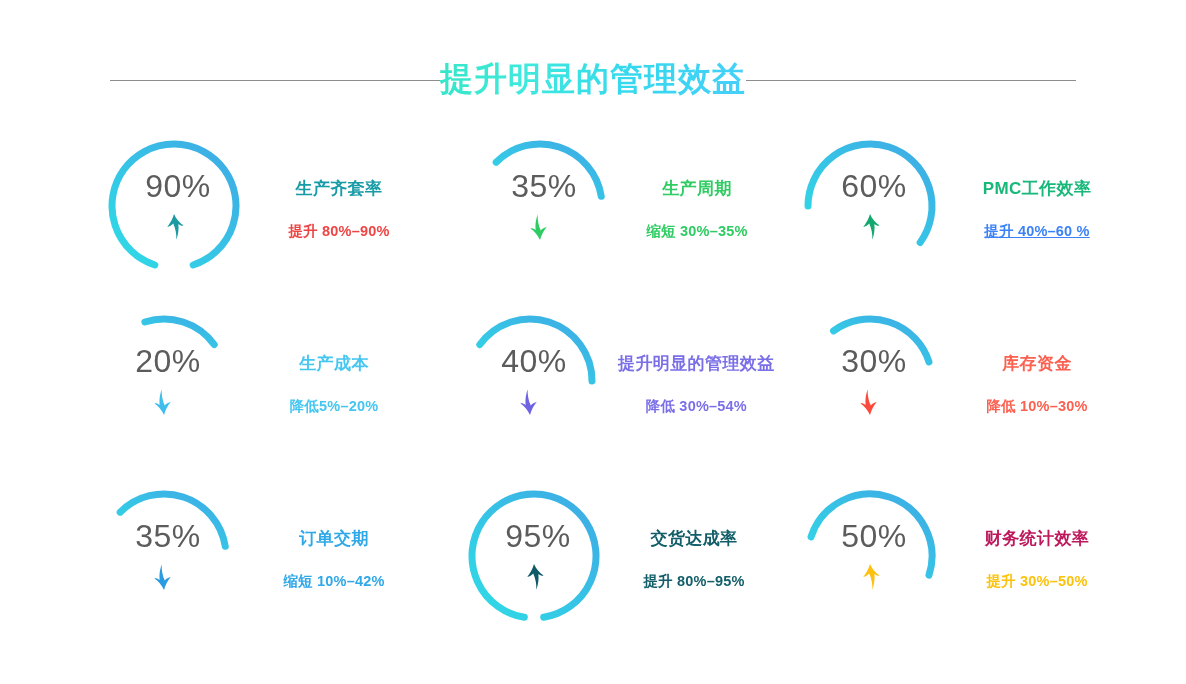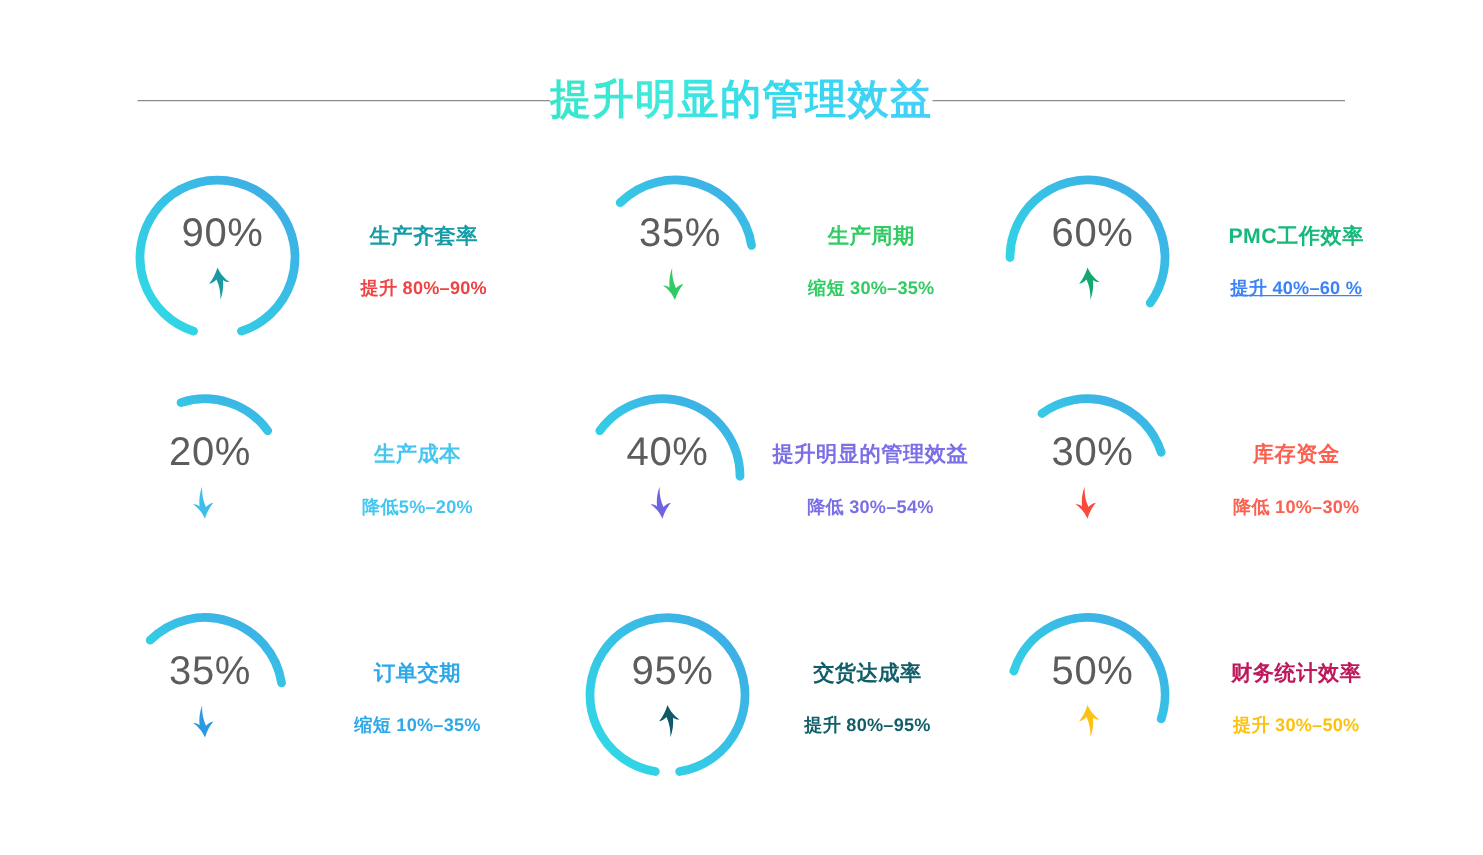--- a/index.html
+++ b/index.html
@@ -297,21 +297,21 @@
           </svg>
           <div class="value">35%</div>
           <div class="arrow">
             <svg viewBox="0 0 26 30">
               <path d="M13 28 C10.8 22.8 7 18.8 3.4 16.4 C5.2 16.1 7 16.8 8.6 18.1 C8.1 12.6 8.8 7.4 10.7 2.2 C10.4 7.8 11.4 13.4 13.8 18.5 C15.4 16.6 17.4 15.5 19.7 15.1 C16.8 18.6 14.5 22.9 13 28 Z" fill="#2A9BE0"></path>
             </svg>
           </div>
         </div>
         <div class="card-text">
           <div class="card-title" style="color: rgb(47, 168, 232);">订单交期</div>
-          <div class="card-sub" style="color: rgb(47, 168, 232);">缩短 10%–35%</div>
+          <div class="card-sub" style="color: rgb(47, 168, 232);">缩短 10%–42%</div>
         </div>
       </div>
       <div class="card c8">
         <div class="gauge">
           <svg viewBox="0 0 148 148">
             <defs>
               <linearGradient id="ringGrad7" x1="1" y1="0" x2="0" y2="1">
                 <stop offset="0%" stop-color="#3FA9E5"></stop>
                 <stop offset="100%" stop-color="#2FDCE6"></stop>
               </linearGradient>

